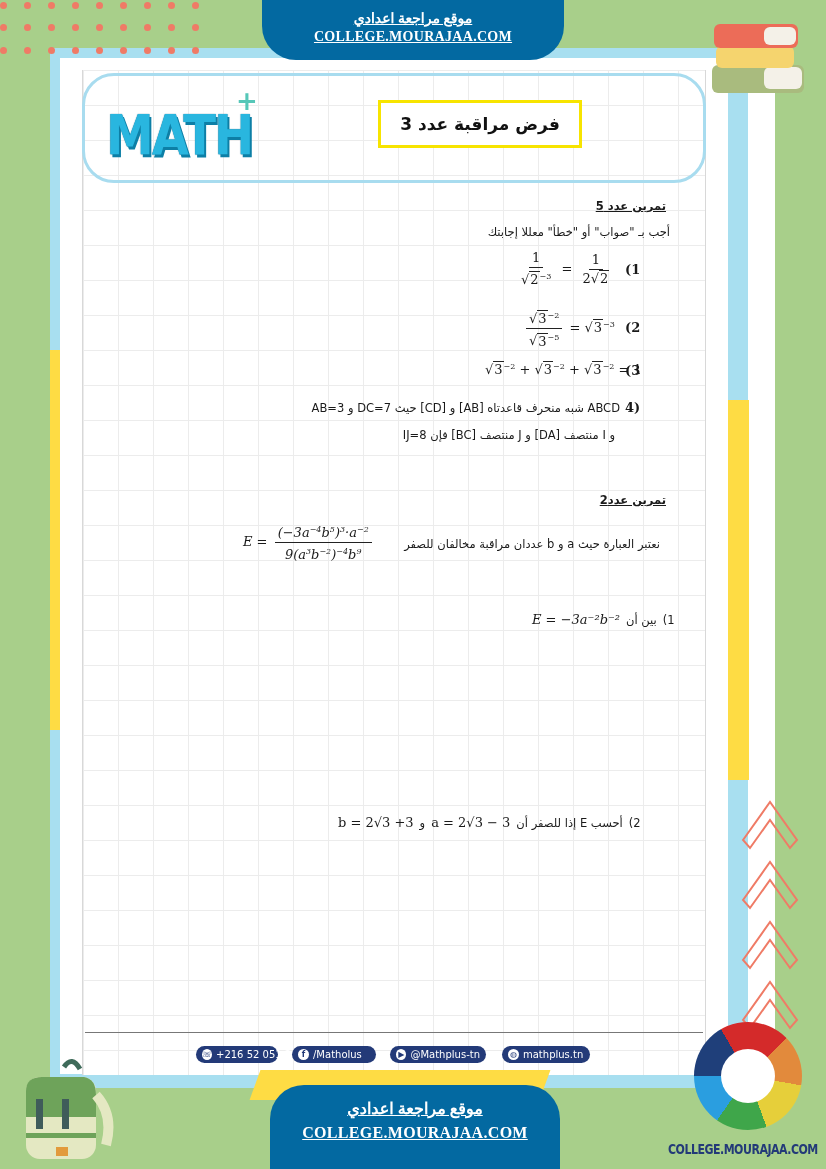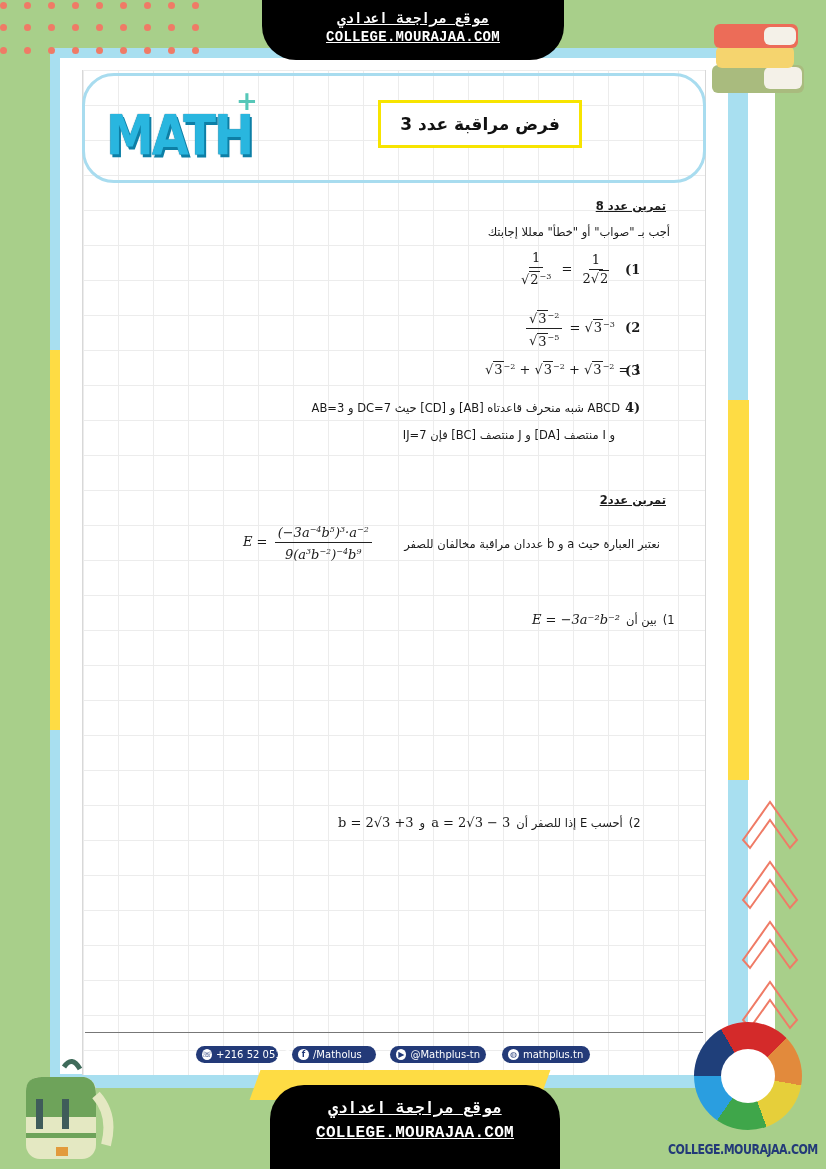--- a/index.html
+++ b/index.html
@@ -17,21 +17,21 @@
   .right-green { position: absolute; left: 775px; top: 0; width: 51px; height: 1169px; background: #a8cf8a; }
   .right-white { position: absolute; left: 748px; top: 40px; width: 27px; height: 1050px; background: #ffffff; }
 
   
   .paper { position: absolute; left: 82px; top: 70px; width: 624px; height: 1005px;
     background-color: #ffffff;
     background-image: linear-gradient(#ececec 1px, transparent 1px), linear-gradient(90deg, #ececec 1px, transparent 1px);
     background-size: 35px 35px; border-left: 1px solid #d8d8d8; border-right: 1px solid #d8d8d8; }
 
   
-  .site-tab { position: absolute; background: #000000; color: #fff; text-align: center; font-family: Liberation Mono, monospace; }
+  .site-tab { position: absolute; background: #0369a1; color: #fff; text-align: center; font-family: Liberation Serif, serif; }
   .site-tab .ar, .site-tab .en { display: block; text-decoration: underline; font-weight: bold; }
   .tab-top { left: 262px; top: 0; width: 302px; height: 60px; border-radius: 0 0 34px 34px; padding-top: 10px; }
   .tab-top .ar { font-size: 14px; line-height: 18px; }
   .tab-top .en { font-size: 14px; line-height: 18px; letter-spacing: 0.3px; }
   .tab-bottom { left: 270px; top: 1085px; width: 290px; height: 84px; border-radius: 34px 34px 0 0; padding-top: 12px; }
   .tab-bottom .ar { font-size: 16px; line-height: 24px; }
   .tab-bottom .en { font-size: 16px; line-height: 24px; letter-spacing: 0.3px; }
 
   
   .header-box { position: absolute; left: 82px; top: 73px; width: 624px; height: 110px; border: 3px solid #a8dcef; border-radius: 32px; background: transparent; }
@@ -130,21 +130,21 @@
 
 <div class="header-box"></div>
 <div class="math-logo">
   <span class="txt">MATH</span>
   <span class="plus">+</span>
 </div>
 <div class="title-box">
   <span>فرض مراقبة عدد 3</span>
 </div>
 
-<div class="doc rtl heading-u" style="left:560px;top:199px;width:106px;">تمرين عدد 8</div>
+<div class="doc rtl heading-u" style="left:560px;top:199px;width:106px;">تمرين عدد 5</div>
 <div class="doc rtl plain" style="left:420px;top:225px;width:250px;">أجب بـ "صواب" أو "خطأ" معللا إجابتك</div>
 
 <div class="doc math" style="left:515px;top:250px;">
   <span class="frac">
       <span class="num">1</span>
       <span class="den">√<span class="sqrt">2</span><sup>−3</sup></span>
     </span>
   =
   <span class="frac">
       <span class="num">1</span>
@@ -162,21 +162,21 @@
 </div>
 <div class="doc num-label" style="left:625px;top:320px;">(2</div>
 
 <div class="doc math" style="left:485px;top:362px;">
   √<span class="sqrt">3</span><sup>−2</sup> + √<span class="sqrt">3</span><sup>−2</sup> + √<span class="sqrt">3</span><sup>−2</sup> = 1
 </div>
 <div class="doc num-label" style="left:625px;top:363px;">(3</div>
 
 <div class="doc num-label" style="left:625px;top:400px;">4)</div>
 <div class="doc rtl plain" style="left:250px;top:401px;width:370px;font-size:11.5px;">ABCD شبه منحرف قاعدتاه [AB] و [CD] حيث DC=7 و AB=3</div>
-<div class="doc rtl plain" style="left:330px;top:428px;width:285px;font-size:11.5px;">و I منتصف [DA] و J منتصف [BC] فإن IJ=7</div>
+<div class="doc rtl plain" style="left:330px;top:428px;width:285px;font-size:11.5px;">و I منتصف [DA] و J منتصف [BC] فإن IJ=8</div>
 
 <div class="doc rtl heading-u" style="left:560px;top:493px;width:106px;">تمرين عدد2</div>
 <div class="doc math" style="left:243px;top:522px;font-style:italic;">
   E =
   <span class="frac">
       <span class="num">(−3a<sup>−4</sup>b<sup>5</sup>)<sup>3</sup>·a<sup>−2</sup></span>
       <span class="den">9(a<sup>3</sup>b<sup>−2</sup>)<sup>−4</sup>b<sup>9</sup></span>
     </span>
 </div>
 <div class="doc rtl plain" style="left:360px;top:537px;width:300px;">نعتبر العبارة حيث a و b عددان مراقبة مخالفان للصفر</div>

